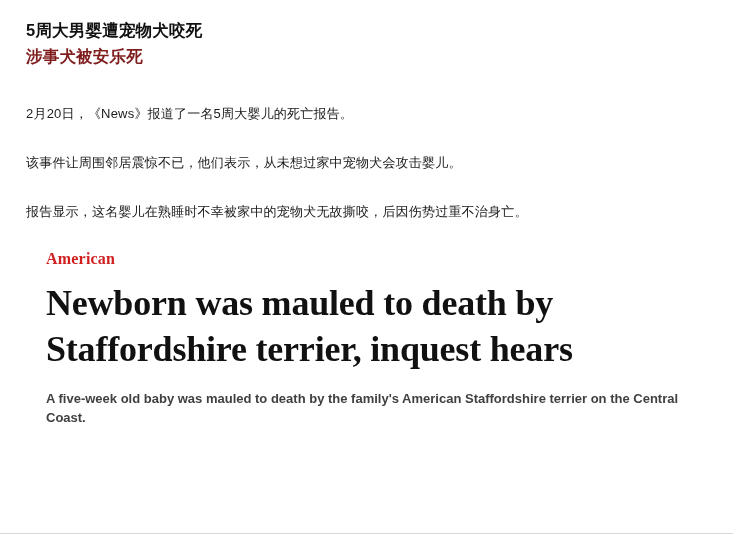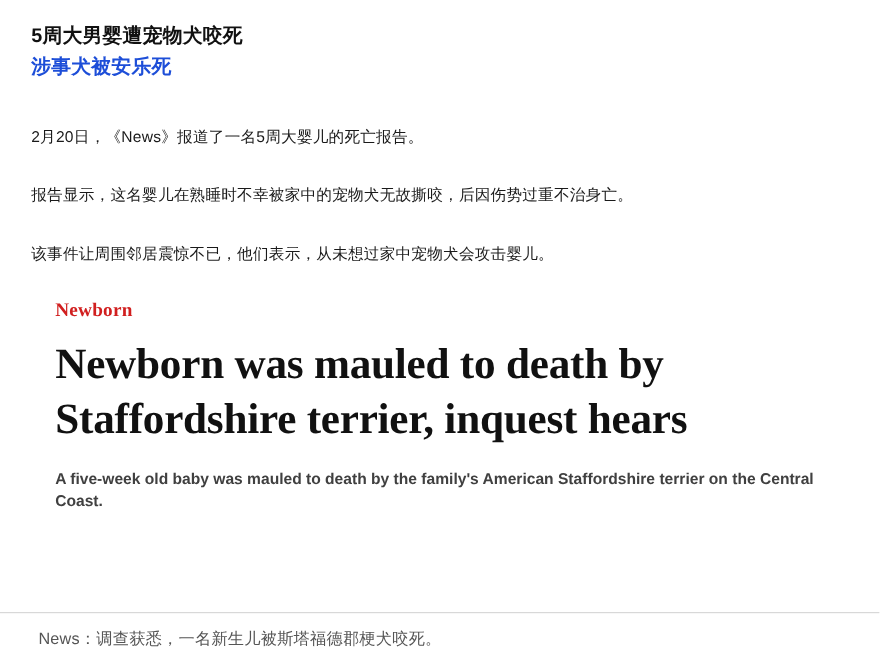--- a/index.html
+++ b/index.html
@@ -24,21 +24,21 @@
   .headline {
     font-size: 16.5px;
     font-weight: bold;
     color: #111111;
     line-height: 1.55;
     letter-spacing: 0.2px;
   }
   .headline-line2 {
     font-size: 16.5px;
     font-weight: bold;
-    color: #1d4ed8;
+    color: #7f1d1d;
     line-height: 1.55;
     letter-spacing: 0.2px;
     margin-bottom: 34px;
   }
   .para {
     font-size: 13px;
     color: #1a1a1a;
     line-height: 1.7;
     margin: 0 0 27px 0;
     letter-spacing: 0.2px;
@@ -107,29 +107,26 @@
 </style>
 </head>
 <body>
 
 <div class="page">
 
   <div class="headline">5周大男婴遭宠物犬咬死</div>
   <div class="headline-line2">涉事犬被安乐死</div>
 
   <p class="para">2月20日，《News》报道了一名5周大婴儿的死亡报告。</p>
+  <p class="para">该事件让周围邻居震惊不已，他们表示，从未想过家中宠物犬会攻击婴儿。</p>
   <p class="para">报告显示，这名婴儿在熟睡时不幸被家中的宠物犬无故撕咬，后因伤势过重不治身亡。</p>
-  <p class="para">该事件让周围邻居震惊不已，他们表示，从未想过家中宠物犬会攻击婴儿。</p>
 
   <div class="card">
-    <div class="card-kicker">Newborn</div>
+    <div class="card-kicker">American</div>
     <div class="card-title">Newborn was mauled to death by Staffordshire terrier, inquest hears</div>
     <div class="card-standfirst">A five-week old baby was mauled to death by the family's American Staffordshire terrier on the Central Coast.</div>
   </div>
 
   <div class="footnote-wrap">
     <div class="divider"></div>
-    <div class="footer-inner">
-      <div class="footer-note">News：调查获悉，一名新生儿被斯塔福德郡梗犬咬死。</div>
-    </div>
   </div>
 
 </div>
 
 </body></html>

